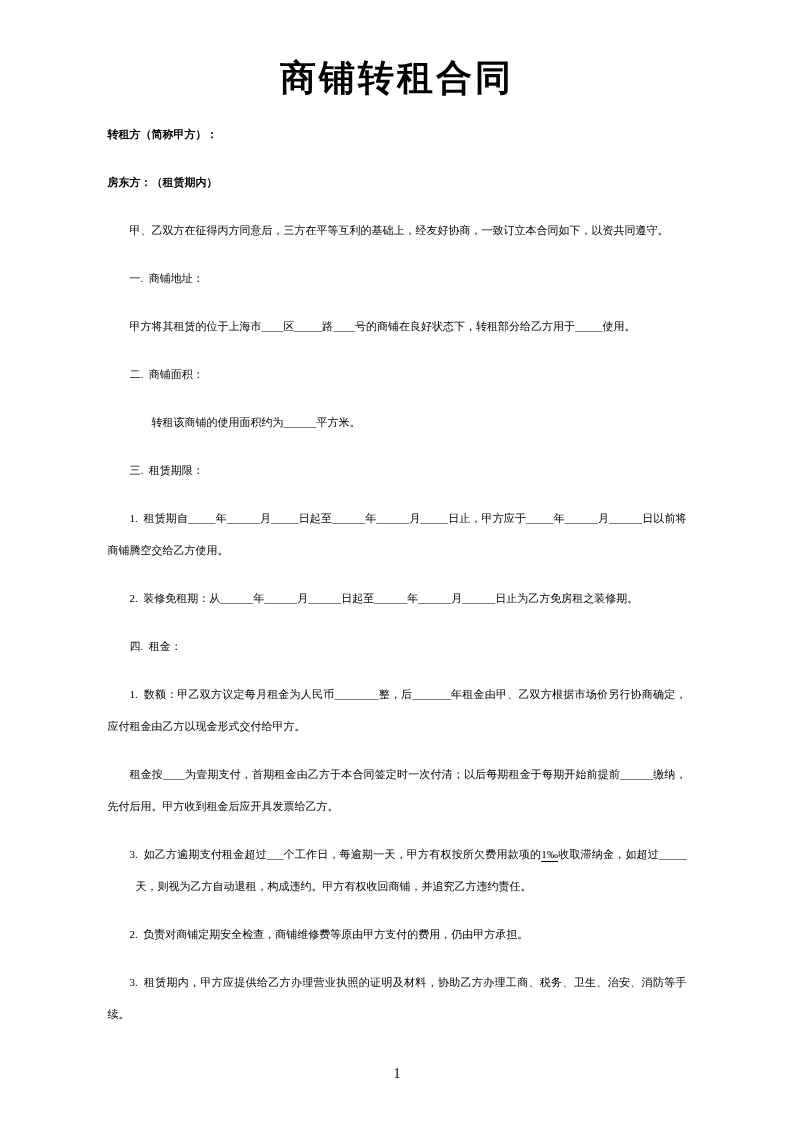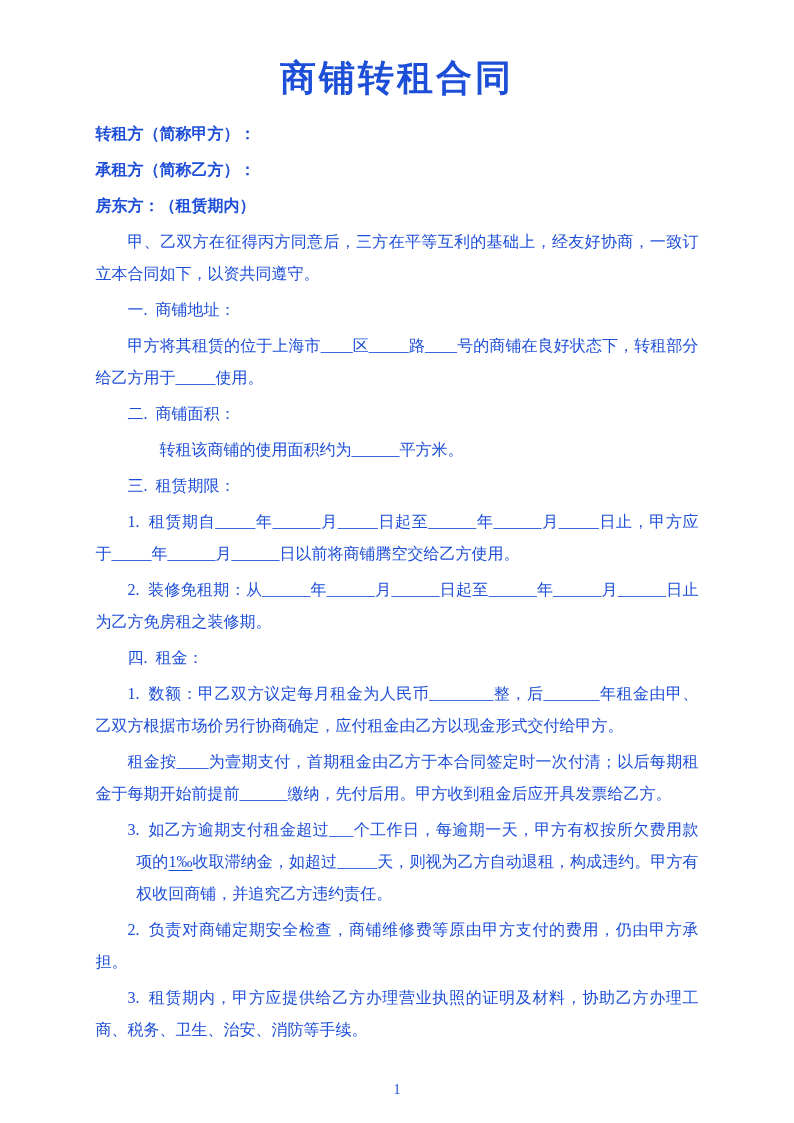--- a/index.html
+++ b/index.html
@@ -6,37 +6,37 @@
     margin: 0;
     padding: 0;
     background: #ffffff;
   }
   .page {
     position: relative;
     width: 751px;
     height: 1123px;
     margin: 0 auto;
     background: #ffffff;
-    color: #1d4ed8;
+    color: #000000;
     font-family: "Liberation Serif", "DejaVu Serif", serif;
     box-sizing: border-box;
     padding: 56px 70px 0 70px;
     overflow: hidden;
   }
   .doc-title {
     text-align: center;
     font-size: 36px;
     font-weight: bold;
     letter-spacing: 3px;
     line-height: 44px;
     margin: 0 0 18px 0;
   }
   .body-text p {
-    margin: 4px;
-    font-size: 16px;
+    margin: 16px;
+    font-size: 11px;
     line-height: 32px;
     text-align: justify;
   }
   .party {
     font-weight: bold;
   }
   .indent2 { text-indent: 2em; }
   .indent4 { text-indent: 4em; }
   .item-pay { text-indent: 2.3em; }
   .item-hang {
@@ -57,21 +57,20 @@
 </head>
 <body>
 
 <div class="page">
 
   <h1 class="doc-title">商铺转租合同</h1>
 
   <div class="body-text">
 
     <p class="party">转租方（简称甲方）：</p>
-    <p class="party">承租方（简称乙方）：</p>
     <p class="party">房东方：（租赁期内）</p>
 
     <p class="indent2">甲、乙双方在征得丙方同意后，三方在平等互利的基础上，经友好协商，一致订立本合同如下，以资共同遵守。</p>
 
     <p class="indent2">一.&nbsp;&nbsp;商铺地址：</p>
     <p class="indent2">甲方将其租赁的位于上海市____区_____路____号的商铺在良好状态下，转租部分给乙方用于_____使用。</p>
 
     <p class="indent2">二.&nbsp;&nbsp;商铺面积：</p>
     <p class="indent4">转租该商铺的使用面积约为______平方米。</p>
 

